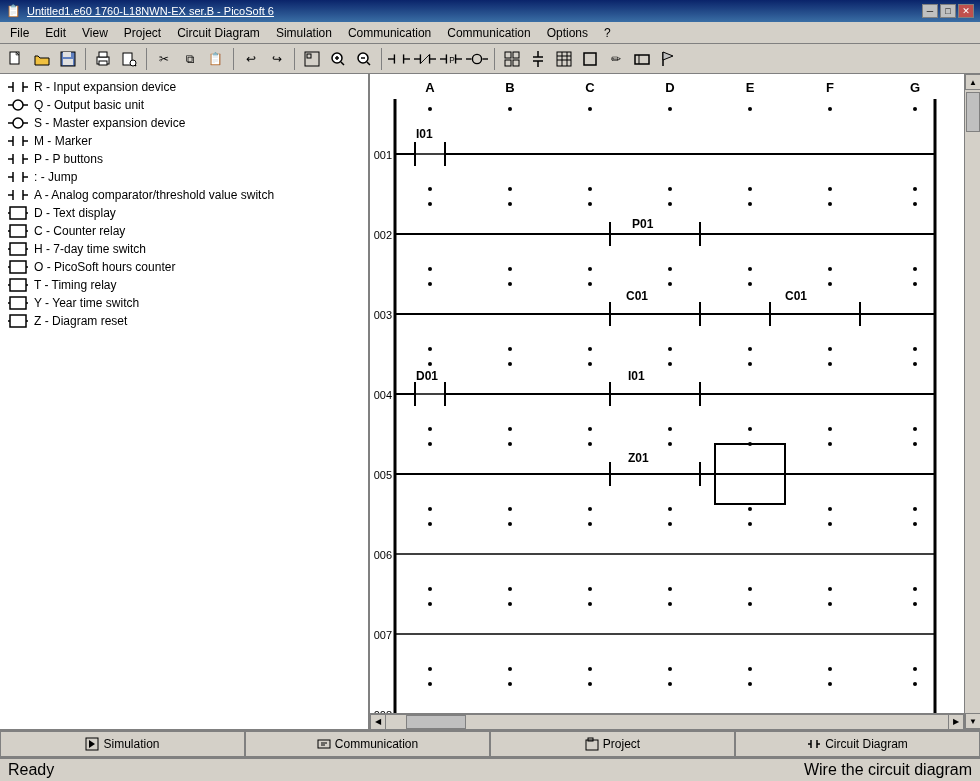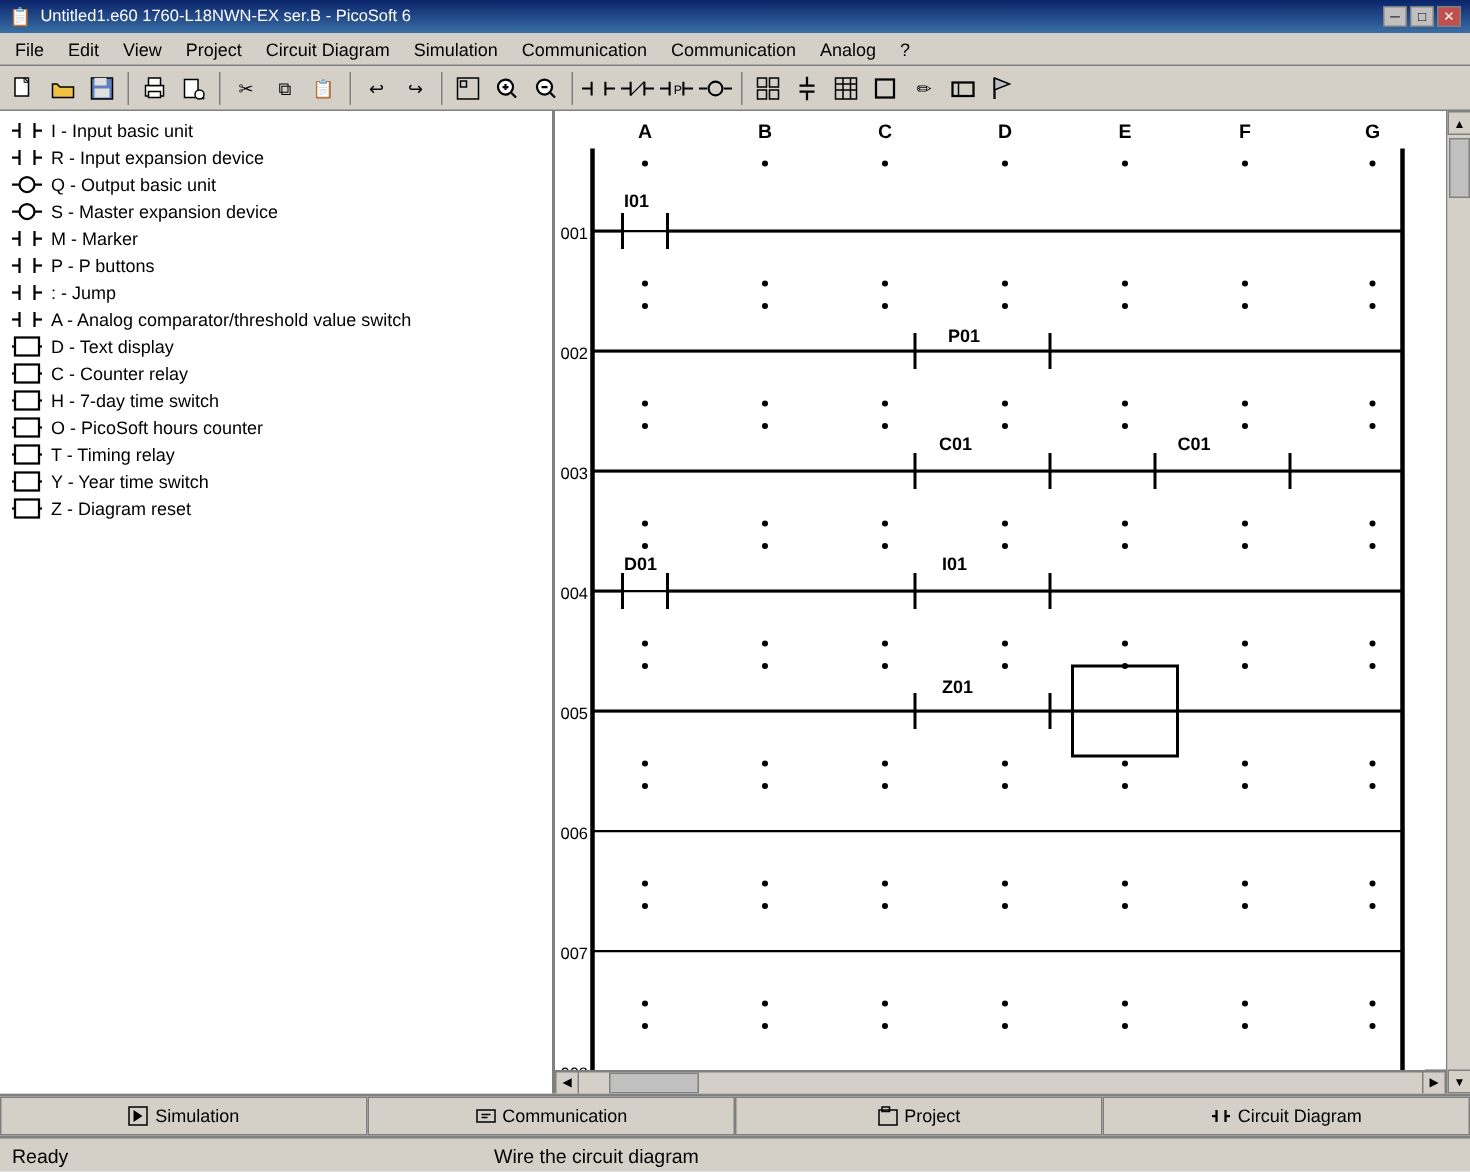--- a/index.html
+++ b/index.html
@@ -10,21 +10,21 @@
       background: linear-gradient(to bottom, #0a246a, #3a6ea5);
       color: white;
       height: 22px;
       display: flex;
       align-items: center;
       padding: 0 6px;
       font-size: 11px;
       user-select: none;
     }
     #titlebar .title-icon { margin-right: 6px; font-size: 12px; }
-    #titlebar .title-text { flex: 1; }
+    #titlebar .title-text { flex: 1; text-decoration: underline; }
     #titlebar .win-controls { display: flex; gap: 2px; }
     #titlebar .win-btn {
       width: 16px; height: 14px; background: #c0c0c0; border: 1px solid #808080;
       display: flex; align-items: center; justify-content: center; font-size: 9px; cursor: pointer;
       color: #000;
     }
     #titlebar .win-btn.close-btn { background: #c0504d; color: white; }
 
     
     #menubar {
@@ -133,24 +133,24 @@
     }
 
     
     #statusbar {
       height: 24px;
       background: #d4d0c8;
       border-top: 2px solid #808080;
       display: flex;
       align-items: center;
       padding: 0 8px;
-      font-size: 13px;
+      font-size: 16px;
     }
     #statusbar .status-left { flex: 1; }
-    #statusbar .status-right { flex: 2; text-align: left; }
+    #statusbar .status-right { flex: 2; text-align: right; }
 
     
     #vscroll {
       width: 16px;
       background: #d4d0c8;
       border-left: 1px solid #808080;
       display: flex;
       flex-direction: column;
     }
     .scroll-btn {
@@ -185,21 +185,21 @@
 
 <div id="menubar">
   <div class="menu-item">File</div>
   <div class="menu-item">Edit</div>
   <div class="menu-item">View</div>
   <div class="menu-item">Project</div>
   <div class="menu-item">Circuit Diagram</div>
   <div class="menu-item">Simulation</div>
   <div class="menu-item">Communication</div>
   <div class="menu-item">Communication</div>
-  <div class="menu-item">Analog</div>
+  <div class="menu-item">Options</div>
   <div class="menu-item">?</div>
 </div>
 
 <div id="toolbar">
 
   <div class="toolbar-btn" title="New">
     <svg width="16" height="16" viewBox="0 0 16 16">
         <rect x="2" y="1" width="9" height="12" fill="white" stroke="black" stroke-width="1"></rect>
         <polyline points="8,1 11,4 11,4" fill="none" stroke="black" stroke-width="1"></polyline>
         <polygon points="8,1 11,4 8,4" fill="#aaa" stroke="black" stroke-width="0.5"></polygon>
@@ -341,31 +341,20 @@
         <line x1="3" y1="1" x2="3" y2="15" stroke="black" stroke-width="1.5"></line>
         <polygon points="3,1 13,5 3,9" fill="#c0c0c0" stroke="black" stroke-width="1"></polygon>
       </svg>
   </div>
 </div>
 
 <div id="main" style="height: 655px;">
 
   <div id="left-panel">
 
-    <div class="component-item">
-      <span class="comp-icon">
-        <svg width="20" height="14" viewBox="0 0 20 14">
-            <line x1="0" y1="7" x2="5" y2="7" stroke="black" stroke-width="1.5"></line>
-            <line x1="5" y1="2" x2="5" y2="12" stroke="black" stroke-width="1.5"></line>
-            <line x1="15" y1="2" x2="15" y2="12" stroke="black" stroke-width="1.5"></line>
-            <line x1="15" y1="7" x2="20" y2="7" stroke="black" stroke-width="1.5"></line>
-          </svg>
-      </span>
-      <span>I - Input basic unit</span>
-    </div>
 
     <div class="component-item">
       <span class="comp-icon">
         <svg width="20" height="14" viewBox="0 0 20 14">
             <line x1="0" y1="7" x2="5" y2="7" stroke="black" stroke-width="1.5"></line>
             <line x1="5" y1="2" x2="5" y2="12" stroke="black" stroke-width="1.5"></line>
             <line x1="15" y1="2" x2="15" y2="12" stroke="black" stroke-width="1.5"></line>
             <line x1="15" y1="7" x2="20" y2="7" stroke="black" stroke-width="1.5"></line>
           </svg>
       </span>

